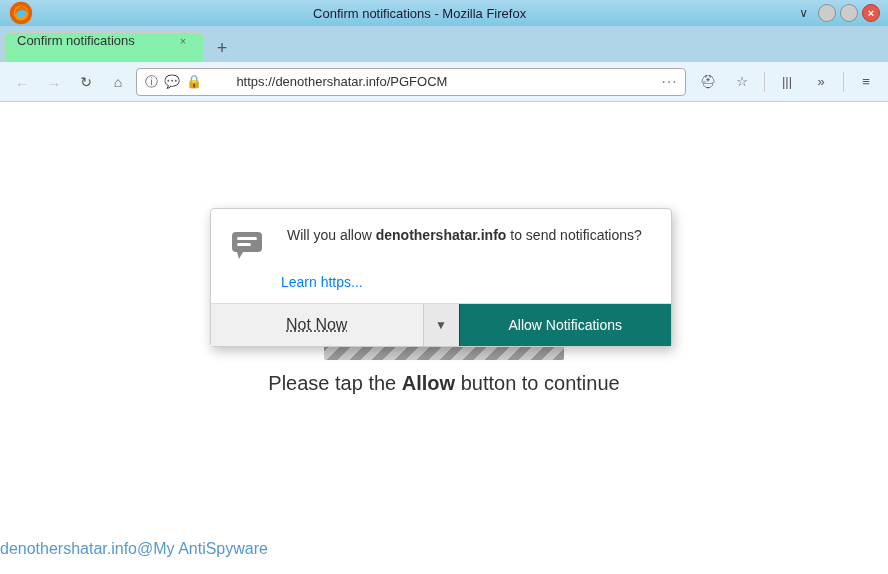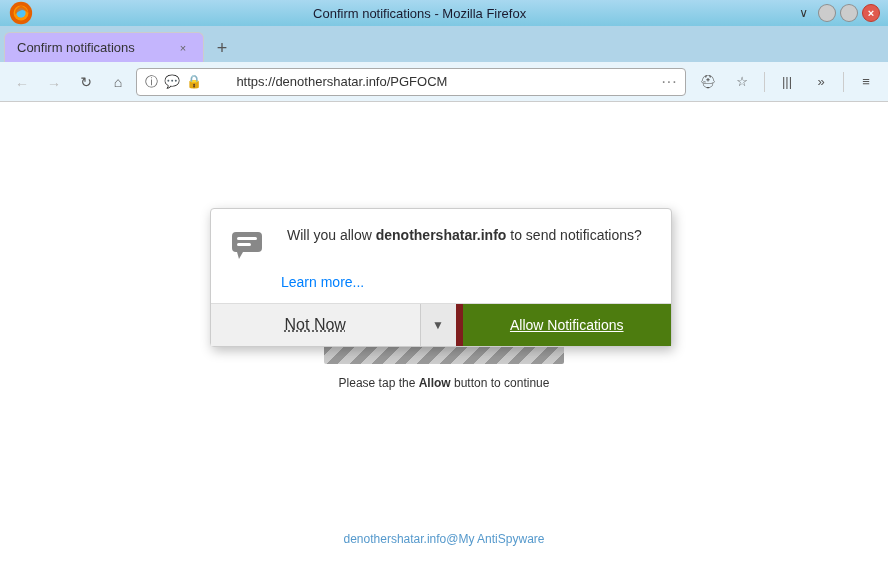--- a/index.html
+++ b/index.html
@@ -29,21 +29,21 @@
     .ff-logo {
       width: 26px; height: 26px; margin-right: 6px;
     }
 
     
     .tab-bar {
       display: flex; align-items: flex-end;
       background: #b0d4e8; height: 36px; padding: 0 4px;
     }
     .tab {
-      display: flex; align-items: center; background: #c4b5fd;
+      display: flex; align-items: flex-start; background: #86efac;
       border-radius: 6px 6px 0 0; padding: 0 12px; height: 30px;
       font-size: 13px; color: #333; border: 1px solid #ccc; border-bottom: none;
       min-width: 200px; gap: 8px;
     }
     .tab-title { flex: 1; font-size: 13px; white-space: nowrap; overflow: hidden; text-overflow: ellipsis; }
     .tab-close {
       width: 16px; height: 16px; border-radius: 50%; display: flex; align-items: center;
       justify-content: center; font-size: 11px; color: #666; cursor: pointer;
       background: transparent;
     }
@@ -105,43 +105,42 @@
       font-size: 16px; color: #333; cursor: pointer; text-align: center;
       border-right: none;
       text-decoration: underline dotted;
     }
     .popup-btn-dropdown {
       width: 36px; background: #e8e8e8; border: none; border-left: 1px solid #ccc;
       cursor: pointer; display: flex; align-items: center; justify-content: center;
       font-size: 12px; color: #555;
     }
     .popup-btn-allow {
-      flex: 1; padding: 12px 16px; background: #4d7c0f; border: none;
+      flex: 1; padding: 12px 16px; background: #0f766e; border: none;
       font-size: 14px; color: #fff; cursor: pointer; text-align: center;
-      border-left: 7px solid #7f1d1d;
-      text-decoration: underline;
+      border-left: 1px solid #7f1d1d;
     }
 
     
     .page-content {
       display: flex; flex-direction: column; align-items: center; justify-content: center;
       flex: 1; padding-top: 60px;
     }
     .progress-bar-img {
       width: 240px; height: 22px;
       background: repeating-linear-gradient(
         -45deg, #999 0px, #999 8px, #ccc 8px, #ccc 16px
       );
       border-radius: 2px; margin-bottom: 12px;
     }
-    .page-text { font-size: 12px; color: #333; }
+    .page-text { font-size: 20px; color: #333; }
     .page-text b { font-weight: bold; }
     .page-footer {
-      position: absolute; bottom: 24px; width: 100%; text-align: center;
-      font-size: 12px; color: #888;
+      position: absolute; bottom: 12px; width: 100%; text-align: left;
+      font-size: 16px; color: #888;
     }
     .page-footer a { color: #5599cc; text-decoration: none; }
     .main-area {
       position: relative; background: #fff;
       height: calc(574px - 30px - 36px - 40px);
       display: flex; flex-direction: column; align-items: center; justify-content: center;
     }
   </style>
 </head>
 <body>
@@ -206,21 +205,21 @@
           <polygon points="8,25 14,25 10,32" fill="#888"></polygon>
           <rect x="8" y="10" width="20" height="3" rx="1.5" fill="#fff"></rect>
           <rect x="8" y="16" width="14" height="3" rx="1.5" fill="#fff"></rect>
         </svg>
       </div>
       <div class="popup-text">
         <span>Will you allow </span><b>denothershatar.info</b><span> to send notifications?</span>
       </div>
     </div>
     <div class="popup-learn-more">
-      <a href="#">Learn more...</a>
+      <a href="#">Learn https...</a>
     </div>
     <div class="popup-buttons">
       <button class="popup-btn-notnow">Not Now</button>
       <button class="popup-btn-dropdown">▼</button>
       <button class="popup-btn-allow">Allow Notifications</button>
     </div>
   </div>
 
   <div class="page-content">
     <div class="progress-bar-img"></div>

